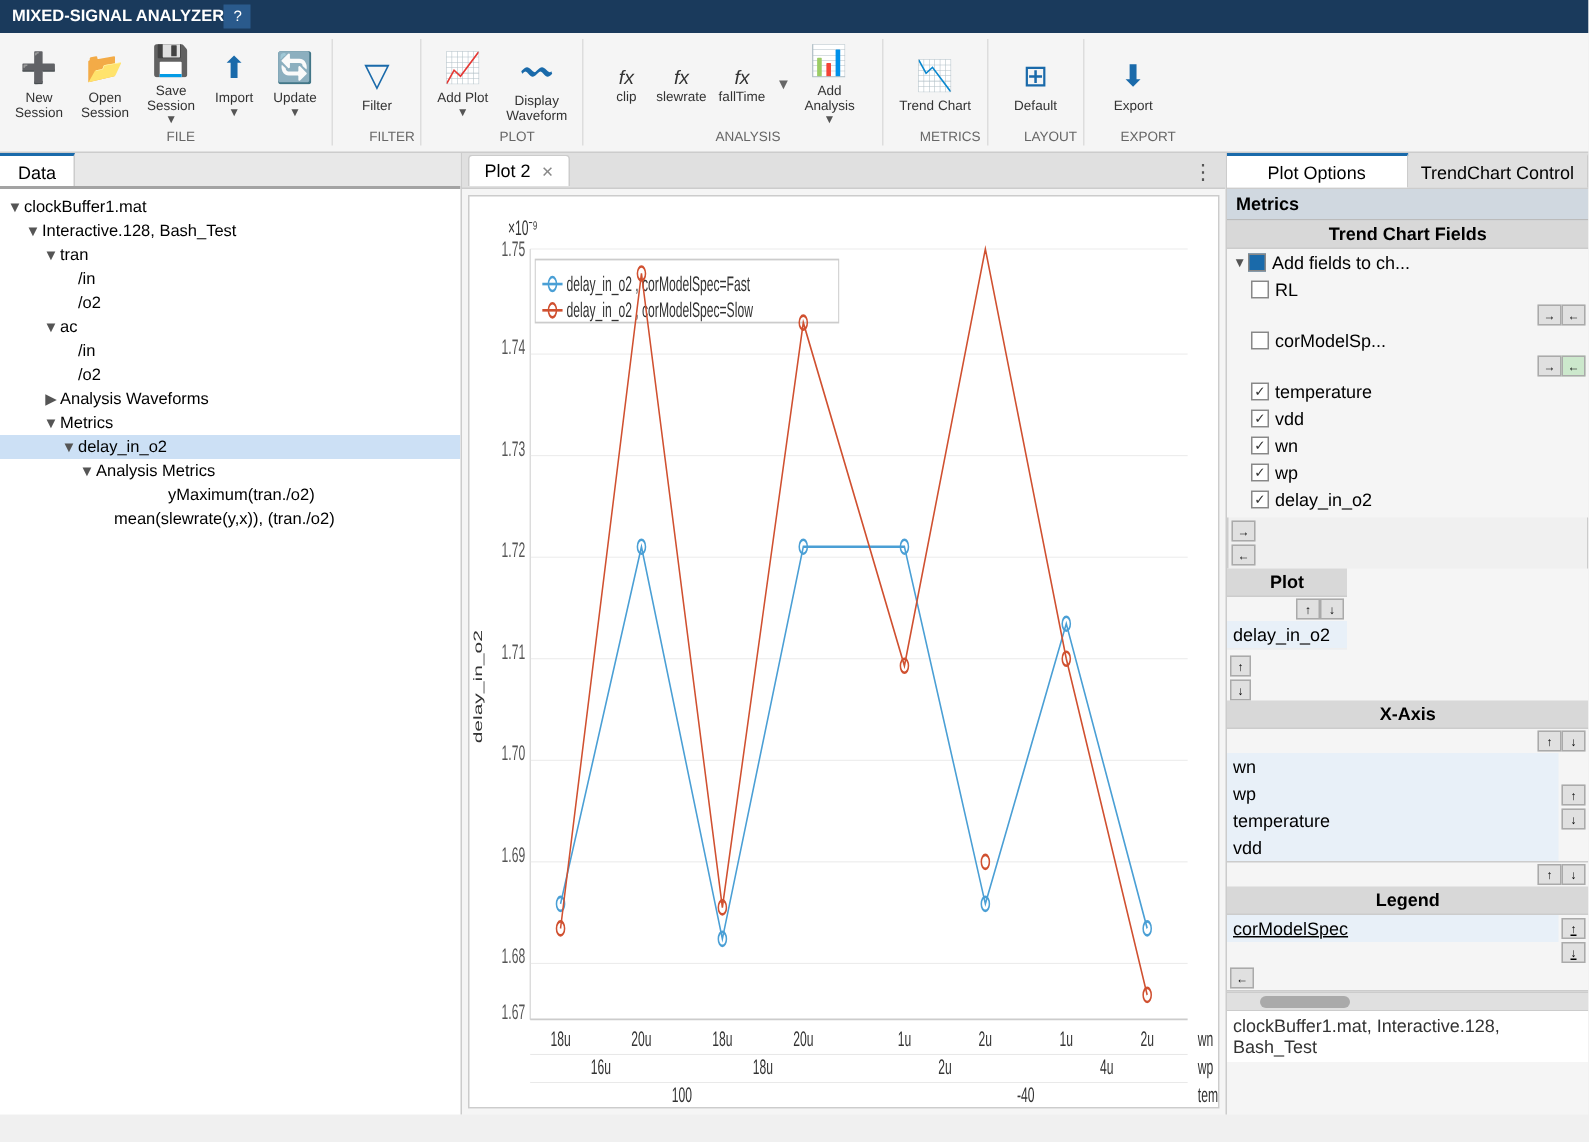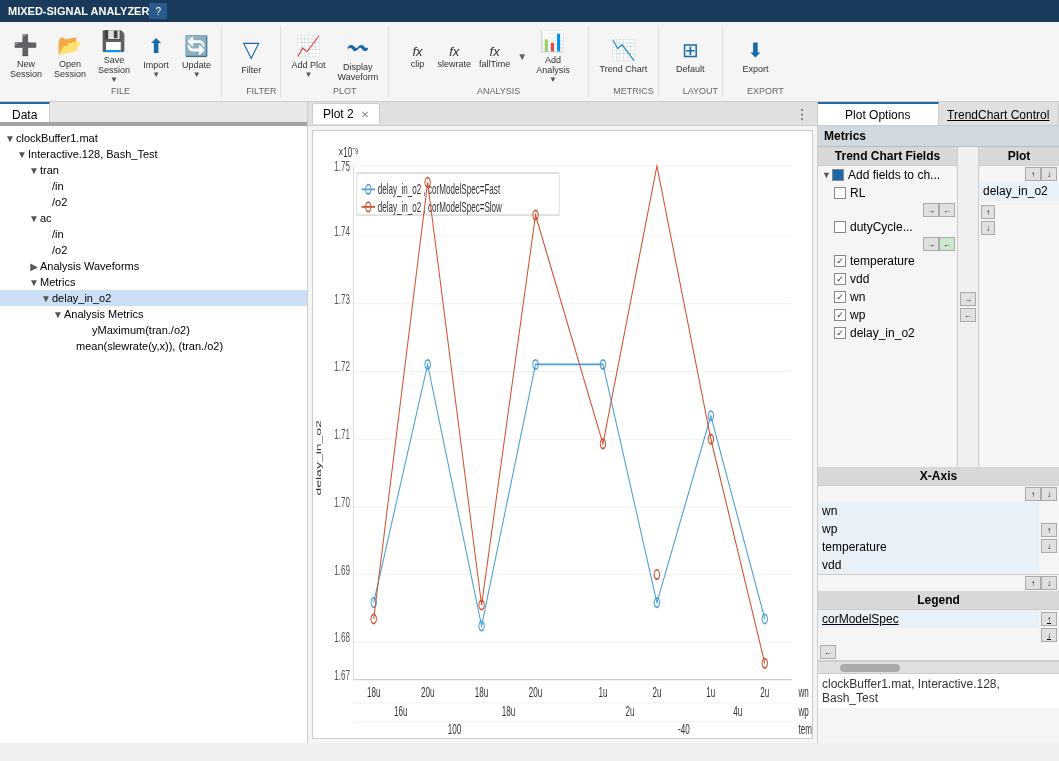--- a/index.html
+++ b/index.html
@@ -99,21 +99,21 @@
       width: 308px;
       background: white;
       border-right: 1px solid #ccc;
       display: flex;
       flex-direction: column;
       overflow: hidden;
     }
     .panel-tab-bar {
       display: flex;
       background: #e8e8e8;
-      border-bottom: 4px solid #a3a3a3;
+      border-bottom: 2px solid #a3a3a3;
       height: 24px;
     }
     .panel-tab {
       padding: 4px 12px;
       cursor: pointer;
       font-size: 11px;
       border-right: 1px solid #ccc;
       background: white;
       border-top: 2px solid #1a6aaa;
     }
@@ -201,21 +201,21 @@
       flex: 1;
       padding: 4px 6px;
       cursor: pointer;
       font-size: 11px;
       text-align: center;
       border-right: 1px solid #ccc;
       background: white;
       border-top: 2px solid transparent;
     }
     .right-tab.active { background: white; border-top: 2px solid #1a6aaa; }
-    .right-tab.inactive { background: #e0e0e0; text-decoration: underline; }
+    .right-tab.inactive { background: #e0e0e0; }
 
     .right-content {
       flex: 1;
       overflow-y: auto;
       display: flex;
       flex-direction: column;
     }
 
     
     .metrics-header {
@@ -532,21 +532,21 @@
         <span class="tree-label">Metrics</span>
       </div>
       <div class="tree-item selected" style="padding-left:40px;">
         <span class="tree-arrow">▼</span>
         <span class="tree-label">delay_in_o2</span>
       </div>
       <div class="tree-item" style="padding-left:52px;">
         <span class="tree-arrow">▼</span>
         <span class="tree-label">Analysis Metrics</span>
       </div>
-      <div class="tree-item" style="padding-left:52px;margin-left:28px;">
+      <div class="tree-item" style="padding-left:100px;">
         <span class="tree-arrow">&nbsp;</span>
         <span class="tree-label">yMaximum(tran./o2)</span>
       </div>
       <div class="tree-item" style="padding-left:64px;">
         <span class="tree-arrow">&nbsp;</span>
         <span class="tree-label">mean(slewrate(y,x)), (tran./o2)</span>
       </div>
     </div>
   </div>
 
@@ -655,21 +655,21 @@
         <span>TrendChart Control</span>
       </div>
     </div>
 
     <div class="right-content">
 
       <div class="metrics-header">
         <span>Metrics</span>
       </div>
 
-      <div class="trend-main-layout" style="max-height:320px;">
+      <div class="trend-main-layout" style="flex-direction:column; max-height:320px;">
 
         <div style="flex:1; display:flex; flex-direction:column;">
           <div class="trend-fields-header">
             <span>Trend Chart Fields</span>
           </div>
 
           <div class="field-item">
             <span style="width:10px; font-size:9px; color:#555;">▼</span>
             <span style="width:12px; height:12px; border:1px solid #888; background:#1a6aaa; margin-right:4px; display:inline-block;"></span>
             <span>Add fields to ch...</span>
@@ -680,21 +680,21 @@
             <span>RL</span>
           </div>
 
           <div style="display:flex; justify-content:flex-end; padding:1px 2px;">
             <button class="arrow-btn">→</button>
             <button class="arrow-btn">←</button>
           </div>
 
           <div class="field-item" style="padding-left:16px;">
             <div class="field-checkbox"></div>
-            <span>dutyCycle...</span>
+            <span>corModelSp...</span>
           </div>
           <div style="display:flex; justify-content:flex-end; padding:1px 2px;">
             <button class="arrow-btn">→</button>
             <button class="arrow-btn" style="background:#cce8cc;">←</button>
           </div>
 
           <div class="field-item" style="padding-left:16px;">
             <div class="field-checkbox checked"></div>
             <span>temperature</span>
           </div>

